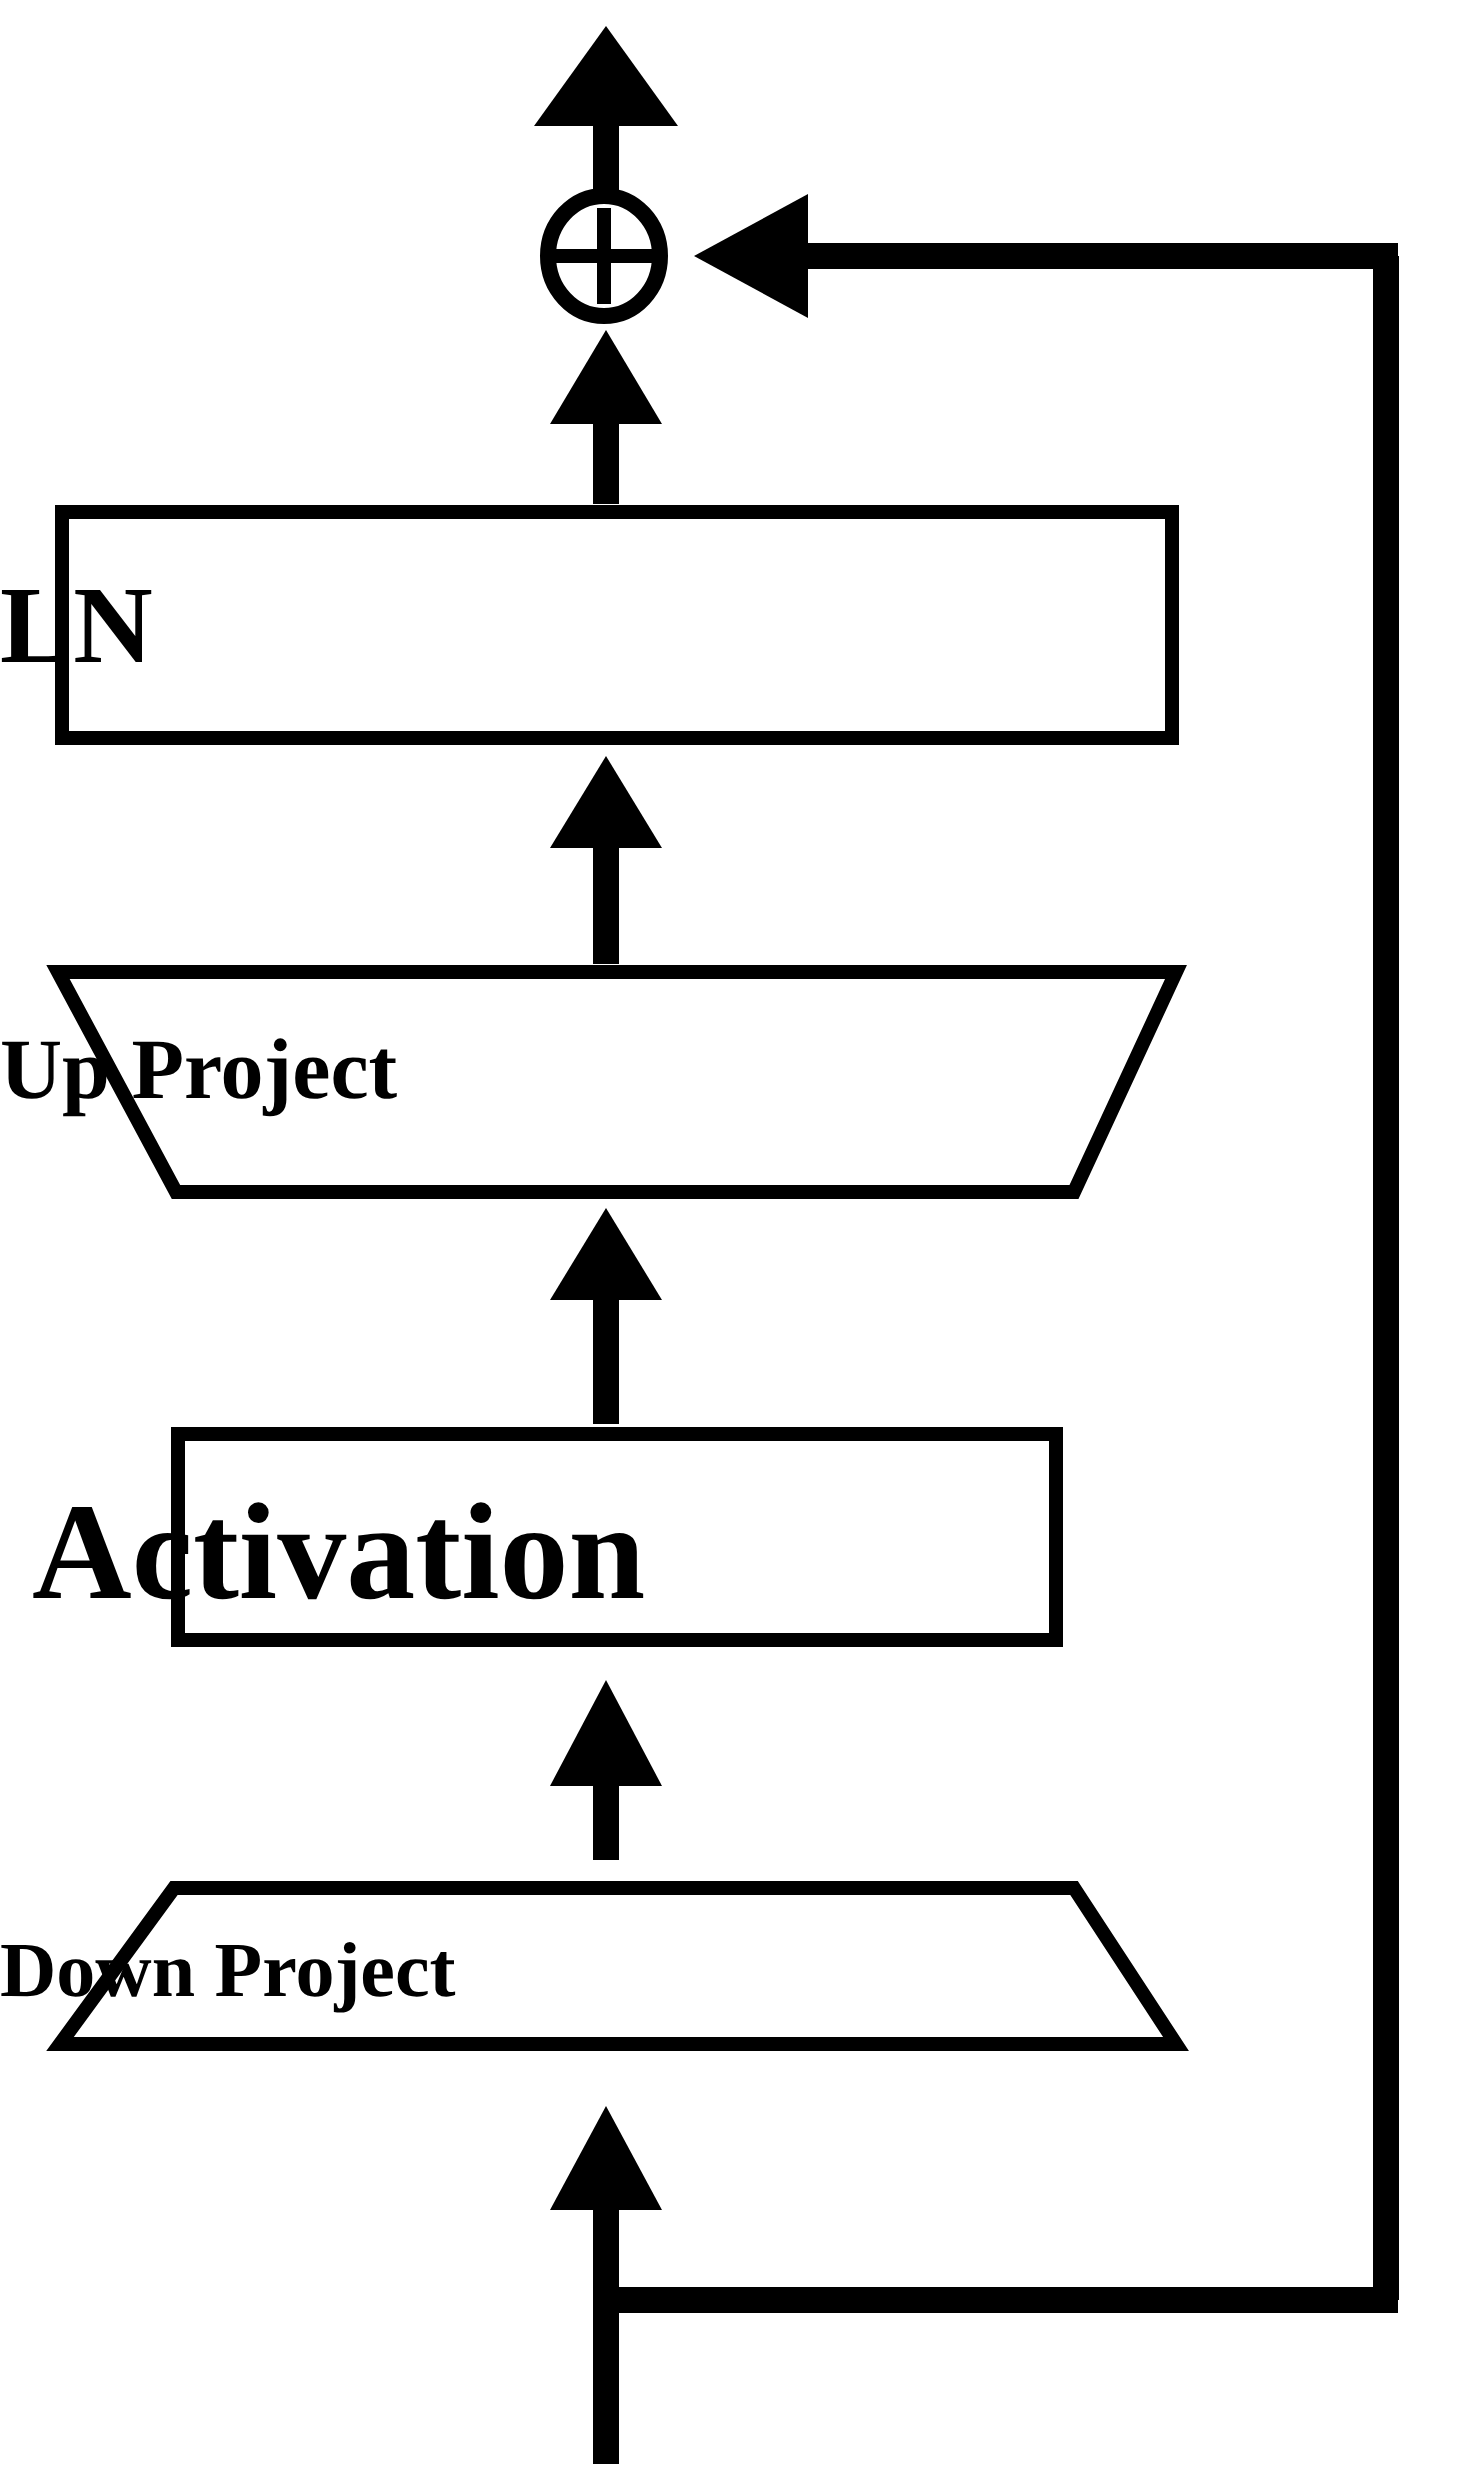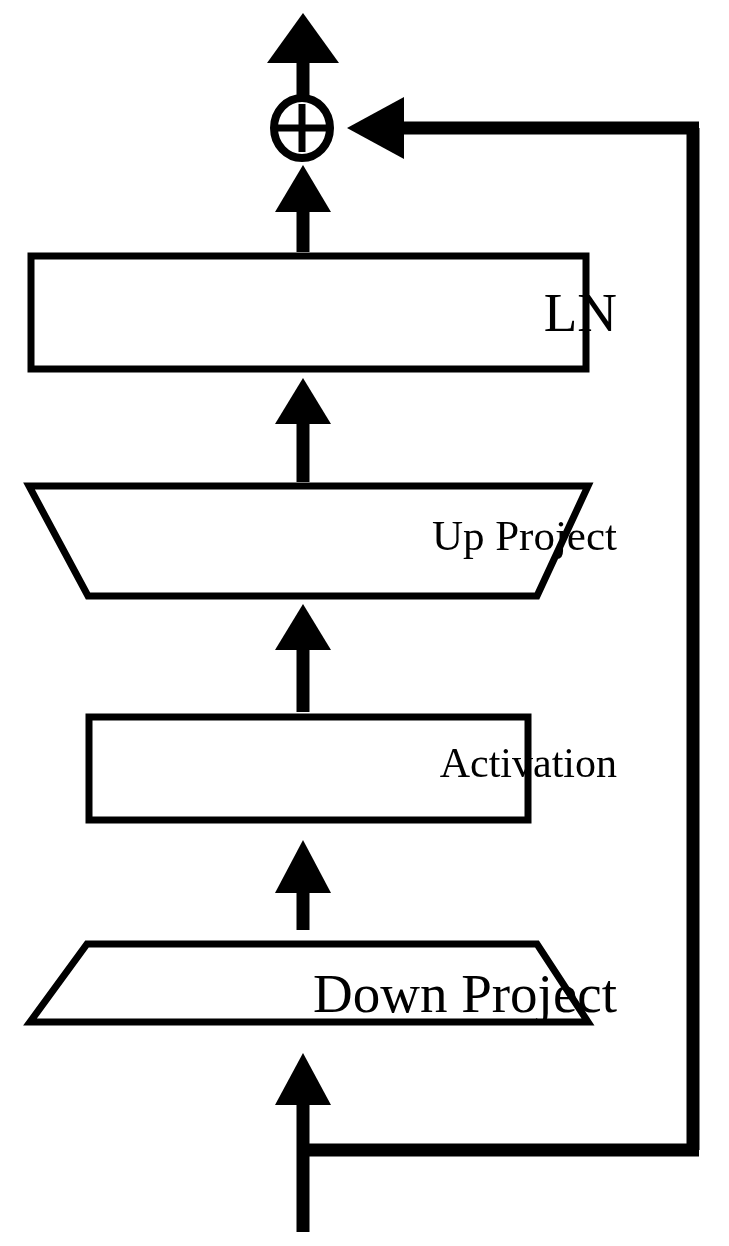--- a/index.html
+++ b/index.html
@@ -21,51 +21,51 @@
   }
   #diagram-svg {
     position: absolute;
     left: 0;
     top: 0;
     width: 729px;
     height: 1246px;
   }
   .node-label {
     position: absolute;
-    text-align: right;
+    text-align: left;
     color: #000000;
     font-family: "Liberation Serif", "DejaVu Serif", serif;
-    font-weight: 400;
+    font-weight: 700;
     white-space: nowrap;
     line-height: 1;
     user-select: none;
   }
   #label-ln {
     left: 0px;
     top: 285px;
     width: 617px;
     font-size: 55px;
   }
   #label-up-project {
     left: 0px;
     top: 514px;
     width: 617px;
     font-size: 43px;
   }
   #label-activation {
-    left: 0px;
+    left: 16px;
     top: 742px;
     width: 617px;
-    font-size: 42px;
+    font-size: 69px;
   }
   #label-down-project {
     left: 0px;
     top: 966px;
     width: 617px;
-    font-size: 55px;
+    font-size: 39px;
   }
 </style>
 </head>
 <body>
 
 <div id="diagram-root">
 
   <svg id="diagram-svg" viewBox="0 0 729 1246" xmlns="http://www.w3.org/2000/svg" shape-rendering="geometricPrecision">
 
     <g>

